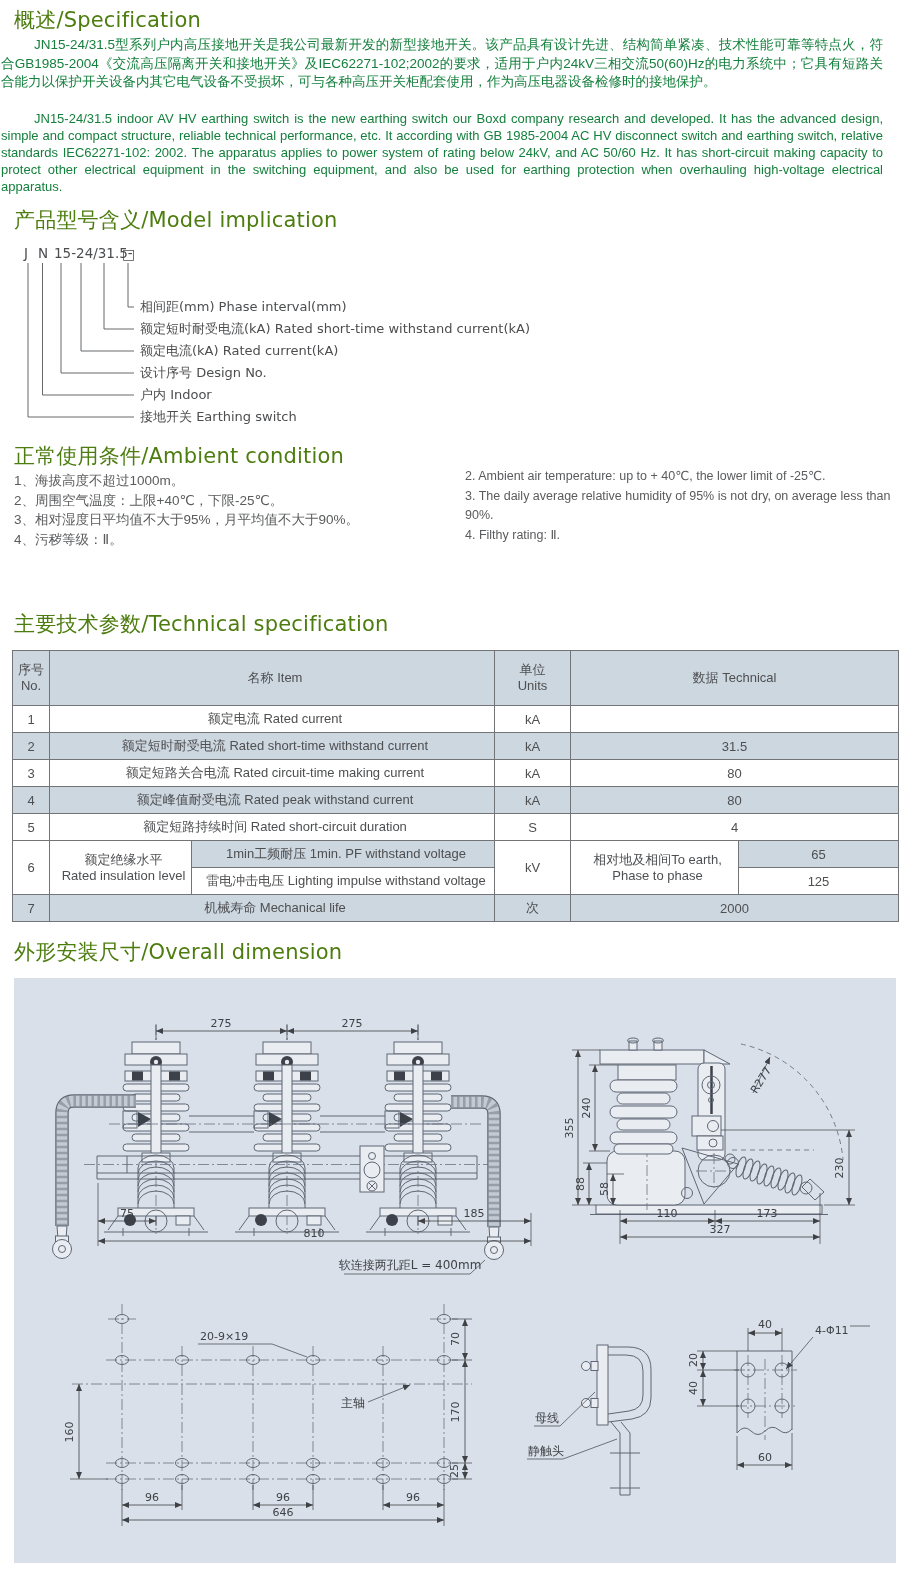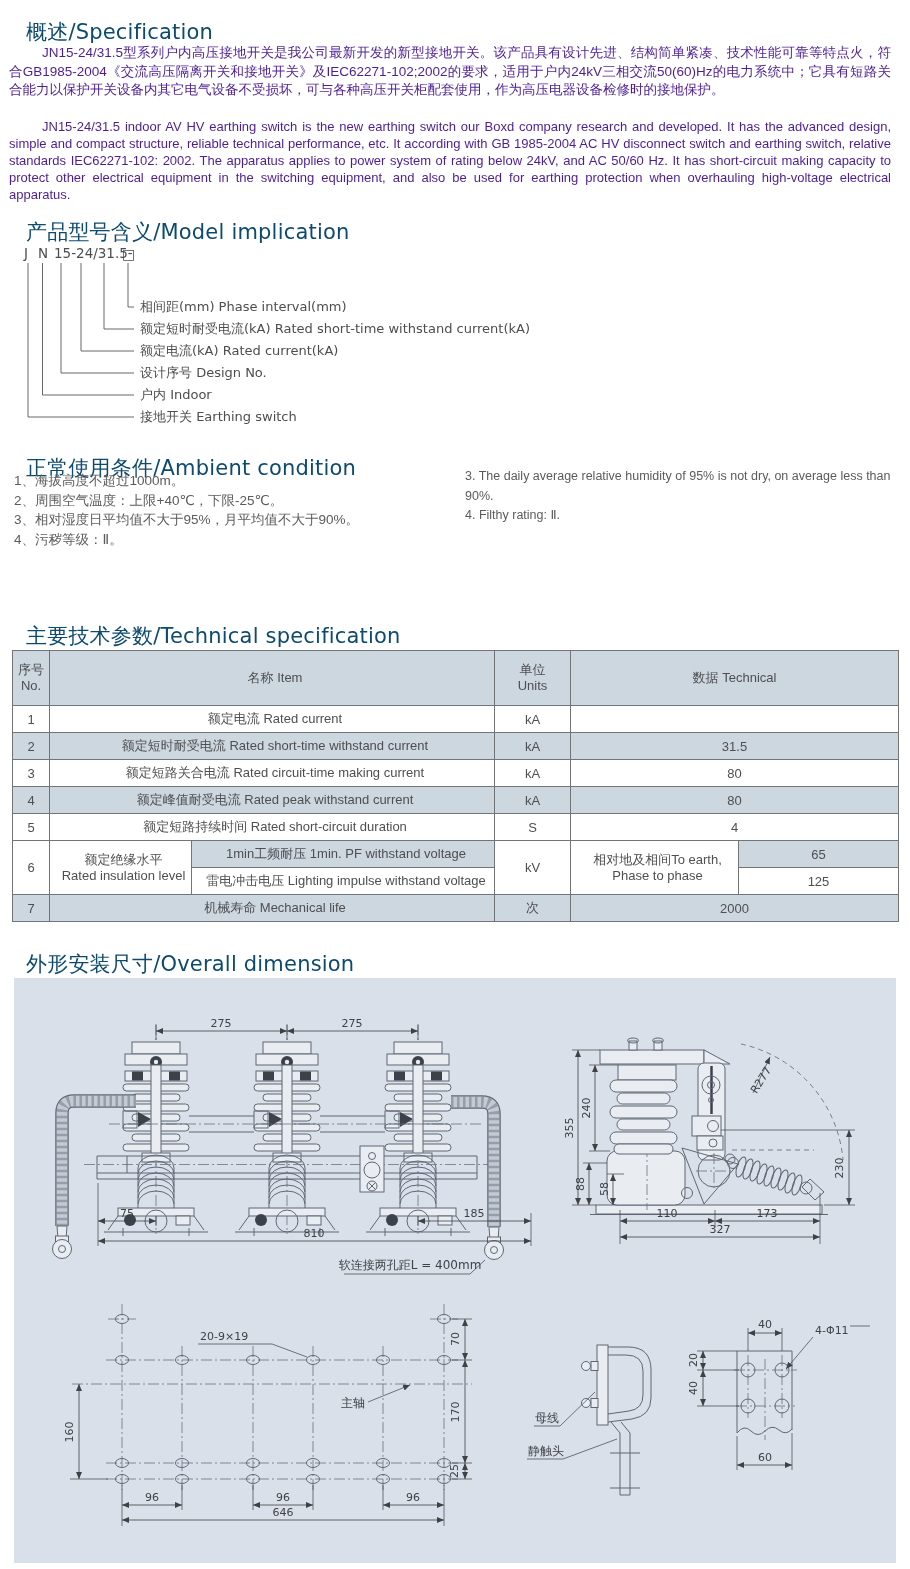--- a/index.html
+++ b/index.html
@@ -1,24 +1,24 @@
 <!DOCTYPE html>
 <html><head>
 <meta charset="utf-8">
 <style>
   html,body{margin:0;padding:0;}
   body{
     position:relative;width:910px;height:1569px;background:#ffffff;
     font-family:"Liberation Sans","DejaVu Sans",sans-serif;overflow:hidden;
   }
   .sec-title{
-    position:absolute;left:14px;margin:12px;color:#0c4a6e;font-weight:400;
+    position:absolute;left:14px;margin:0;color:#4d7c0f;font-weight:400;
     font-size:21px;font-family:"DejaVu Sans","Liberation Sans",sans-serif;letter-spacing:.2px;
   }
-  .para{position:absolute;left:1px;width:882px;margin:8px;color:#4c1d95;text-align:justify;}
+  .para{position:absolute;left:1px;width:882px;margin:0;color:#15803d;text-align:justify;}
   .para.zh{top:36px;font-size:13.5px;line-height:18.5px;text-indent:33px;}
   .para.en{top:110px;font-size:13px;line-height:17px;text-indent:33px;}
   .amb{position:absolute;color:#5a5b5d;font-size:13.5px;line-height:19.5px;}
   .amb.zh{left:14px;top:471px;width:430px;}
   .amb.en{left:465px;top:467px;width:440px;font-size:12.5px;}
   table.spec{
     position:absolute;left:12px;top:650px;width:886px;border-collapse:collapse;
     font-size:13px;color:#4e4f51;table-layout:fixed;padding-left:22px;
   }
   table.spec td{border:1px solid #727477;text-align:center;vertical-align:middle;padding:2px 4px;}
@@ -72,20 +72,21 @@
 </svg>
 
 <h2 class="sec-title" style="top:442px">正常使用条件/Ambient condition</h2>
 <div class="amb zh">
   <div>1、海拔高度不超过1000m。</div>
   <div>2、周围空气温度：上限+40℃，下限-25℃。</div>
   <div>3、相对湿度日平均值不大于95%，月平均值不大于90%。</div>
   <div>4、污秽等级：Ⅱ。</div>
 </div>
 <div class="amb en">
+  <div>2. Ambient air temperature: up to + 40℃, the lower limit of -25℃.</div>
   <div>3. The daily average relative humidity of 95% is not dry, on average less than 90%.</div>
   <div>4. Filthy rating: Ⅱ.</div>
 </div>
 
 <h2 class="sec-title" style="top:610px">主要技术参数/Technical specification</h2>
 <table class="spec">
   <colgroup>
       <col style="width:37px">
       <col style="width:142px">
       <col style="width:303px">

